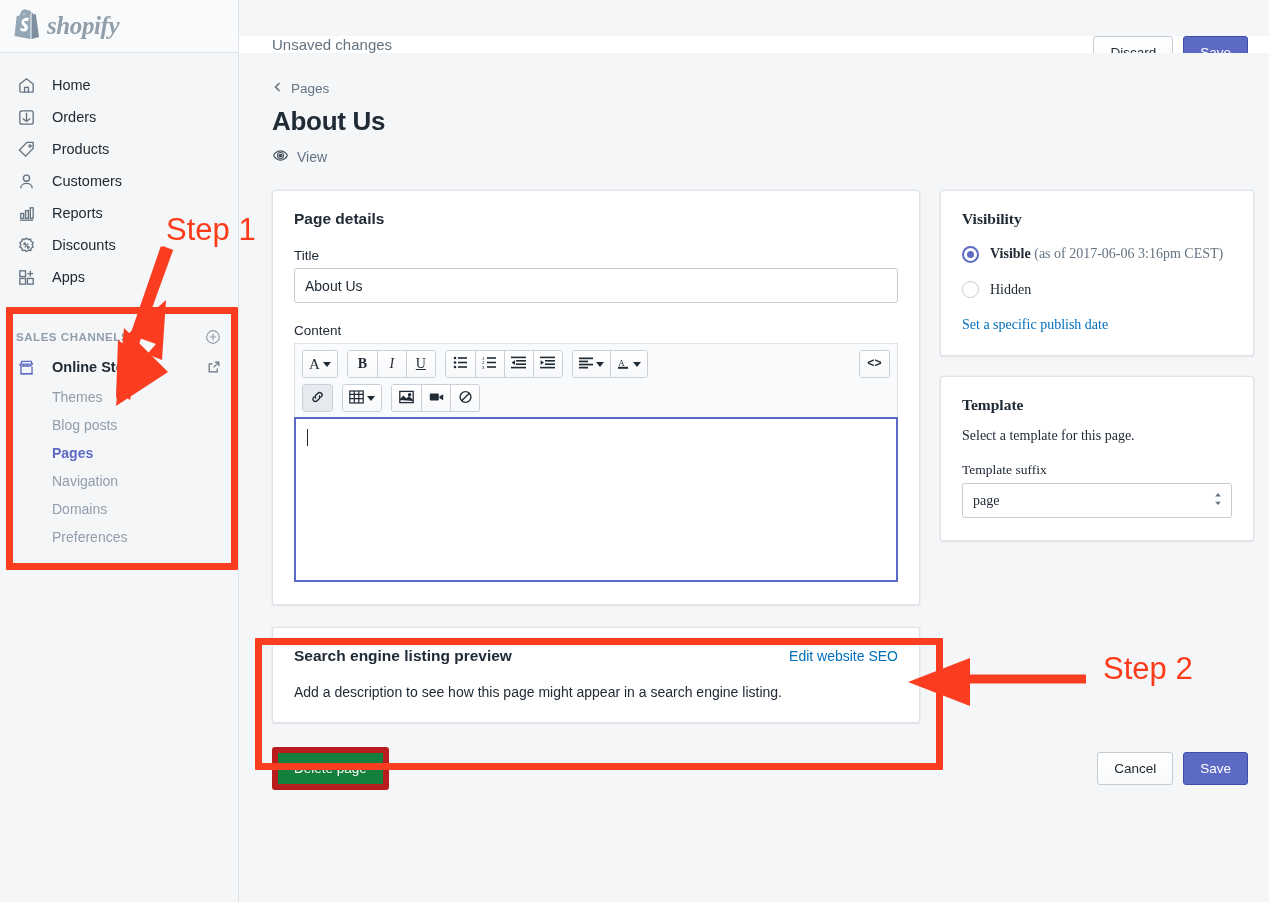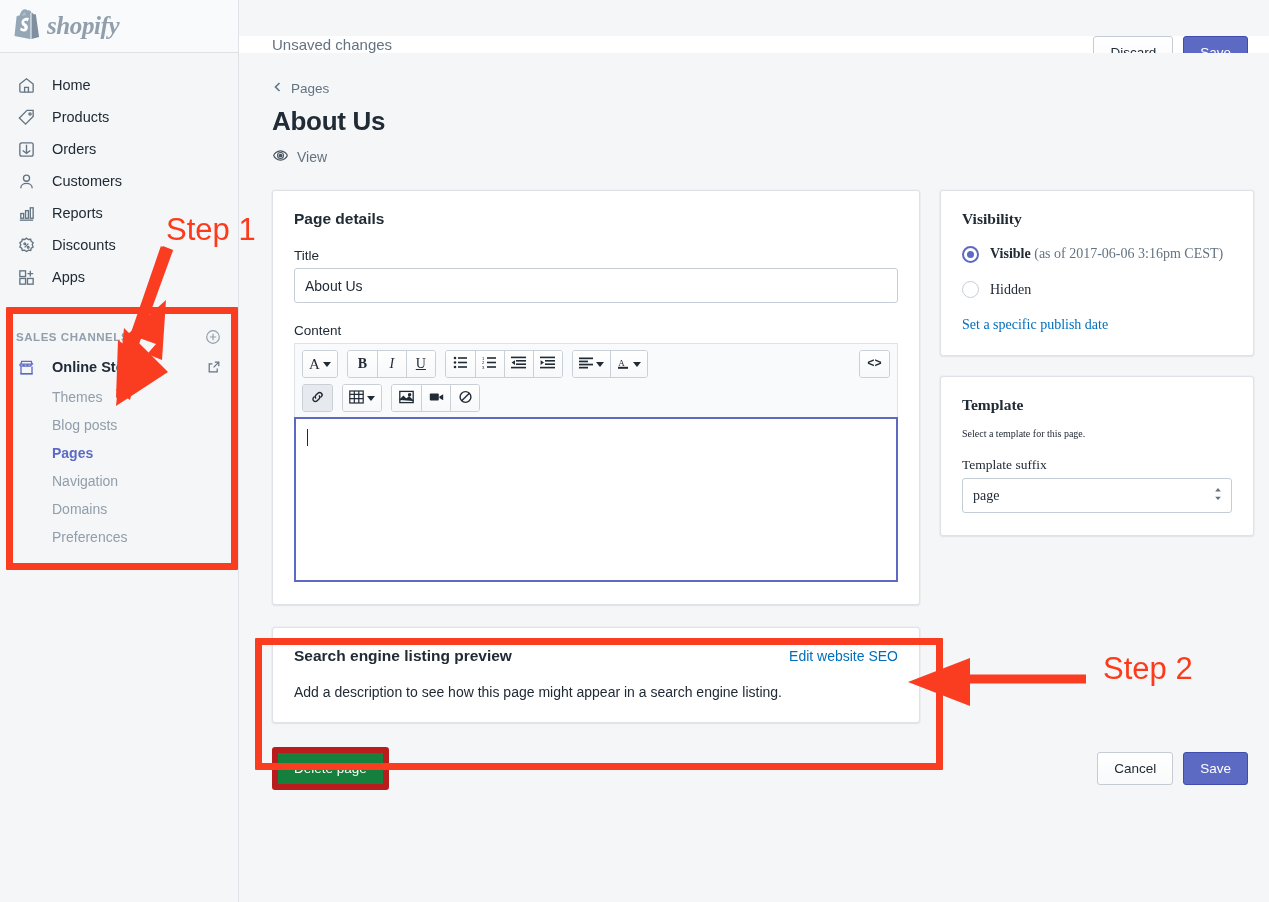--- a/index.html
+++ b/index.html
@@ -157,21 +157,21 @@
     background: #fff; flex: none; margin-top: 1px; position: relative; cursor: pointer;
   }
   .radio.checked { border: 2px solid #5c6ac4; }
   .radio.checked::after {
     content: ""; position: absolute; left: 3px; top: 3px;
     width: 7px; height: 7px; border-radius: 50%; background: #5c6ac4;
   }
   .radio-label { font-size: 14px; color: #212b36; line-height: 1.4; }
   .radio-label .muted { color: #637381; }
   .link { color: #006fbb; font-size: 14px; cursor: pointer; }
-  .help-text { font-size: 10px; color: #212b36; margin-top: 14px; }
+  .help-text { font-size: 14px; color: #212b36; margin-top: 14px; }
 
   .select-wrap { position: relative; }
   .select {
     width: 100%; height: 35px; border: 1px solid #c4cdd5; border-radius: 3px;
     padding: 0 28px 0 10px; font-size: 14px; color: #212b36;
     background: #fff; display: flex; align-items: center; cursor: pointer;
   }
   .select-arrows {
     position: absolute; right: 9px; top: 50%; transform: translateY(-50%);
     color: #637381; pointer-events: none;
@@ -225,35 +225,35 @@
             <path d="M3 8.5L10 3l7 5.5V16a1 1 0 01-1 1H4a1 1 0 01-1-1V8.5z"></path>
             <path d="M8 17v-5h4v5"></path>
           </svg>
         </span>
         <span>Home</span>
       </div>
 
       <div class="nav-item">
         <span class="nav-icon">
           <svg width="19" height="19" viewBox="0 0 20 20" fill="none" stroke="#637381" stroke-width="1.4">
+            <rect x="3" y="3" width="14" height="14" rx="2"></rect>
+            <path d="M6 11l4 3 4-3M10 5v8"></path>
+          </svg>
+        </span>
+        <span>Orders</span>
+      </div>
+
+      <div class="nav-item">
+        <span class="nav-icon">
+          <svg width="19" height="19" viewBox="0 0 20 20" fill="none" stroke="#637381" stroke-width="1.4">
             <path d="M10.5 2.5H17v6.5l-8 8-6.5-6.5 8-8z"></path>
             <circle cx="13.7" cy="6.3" r="1.2"></circle>
           </svg>
         </span>
         <span>Products</span>
-      </div>
-
-      <div class="nav-item">
-        <span class="nav-icon">
-          <svg width="19" height="19" viewBox="0 0 20 20" fill="none" stroke="#637381" stroke-width="1.4">
-            <rect x="3" y="3" width="14" height="14" rx="2"></rect>
-            <path d="M6 11l4 3 4-3M10 5v8"></path>
-          </svg>
-        </span>
-        <span>Orders</span>
       </div>
 
       <div class="nav-item">
         <span class="nav-icon">
           <svg width="19" height="19" viewBox="0 0 20 20" fill="none" stroke="#637381" stroke-width="1.4">
             <circle cx="10" cy="6.5" r="3.2"></circle>
             <path d="M4 17c0-3 2.7-5 6-5s6 2 6 5"></path>
           </svg>
         </span>
         <span>Customers</span>

